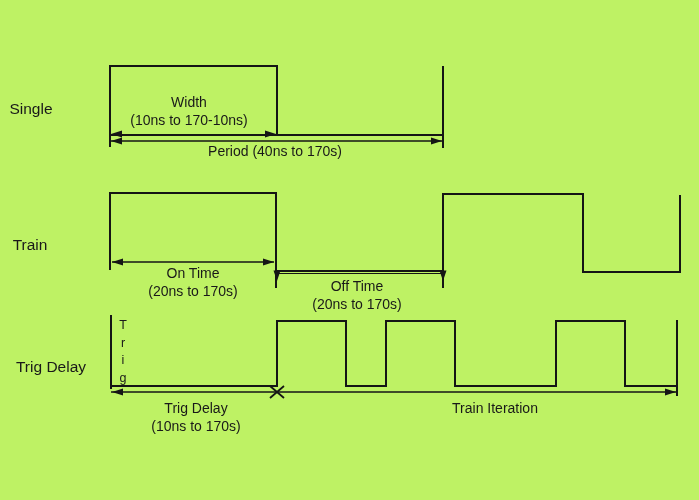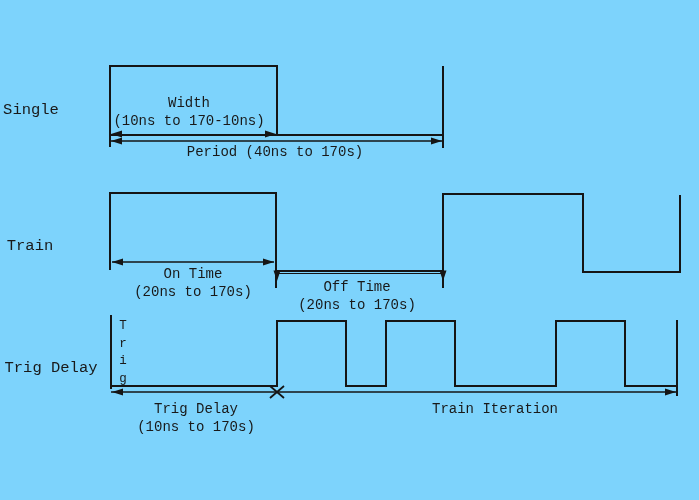--- a/index.html
+++ b/index.html
@@ -1,21 +1,21 @@
 <!DOCTYPE html>
 <html><head>
 <meta charset="utf-8">
 <style>
   html,body{margin:0;padding:0;background:#ffffff;}
   .stage{
     position:relative;
     width:699px;height:500px;
-    background:#7dd3fc;
+    background:#bef264;
     overflow:hidden;
-    font-family:Liberation Mono, monospace;
+    font-family:Liberation Sans, sans-serif;
   }
   svg{position:absolute;inset:0;display:block;}
   .wave{fill:none;stroke:#151515;stroke-width:2;stroke-linejoin:miter;}
   .thin{fill:none;stroke:#151515;stroke-width:1.4;}
   .dbl{fill:none;stroke:#151515;stroke-width:1.1;}
   .ah{fill:#151515;stroke:none;}
   .xmark{fill:none;stroke:#151515;stroke-width:1.8;}
   text{fill:#191919;}
   .rowlbl{font-size:15.5px;}
   .ann{font-size:14px;}

